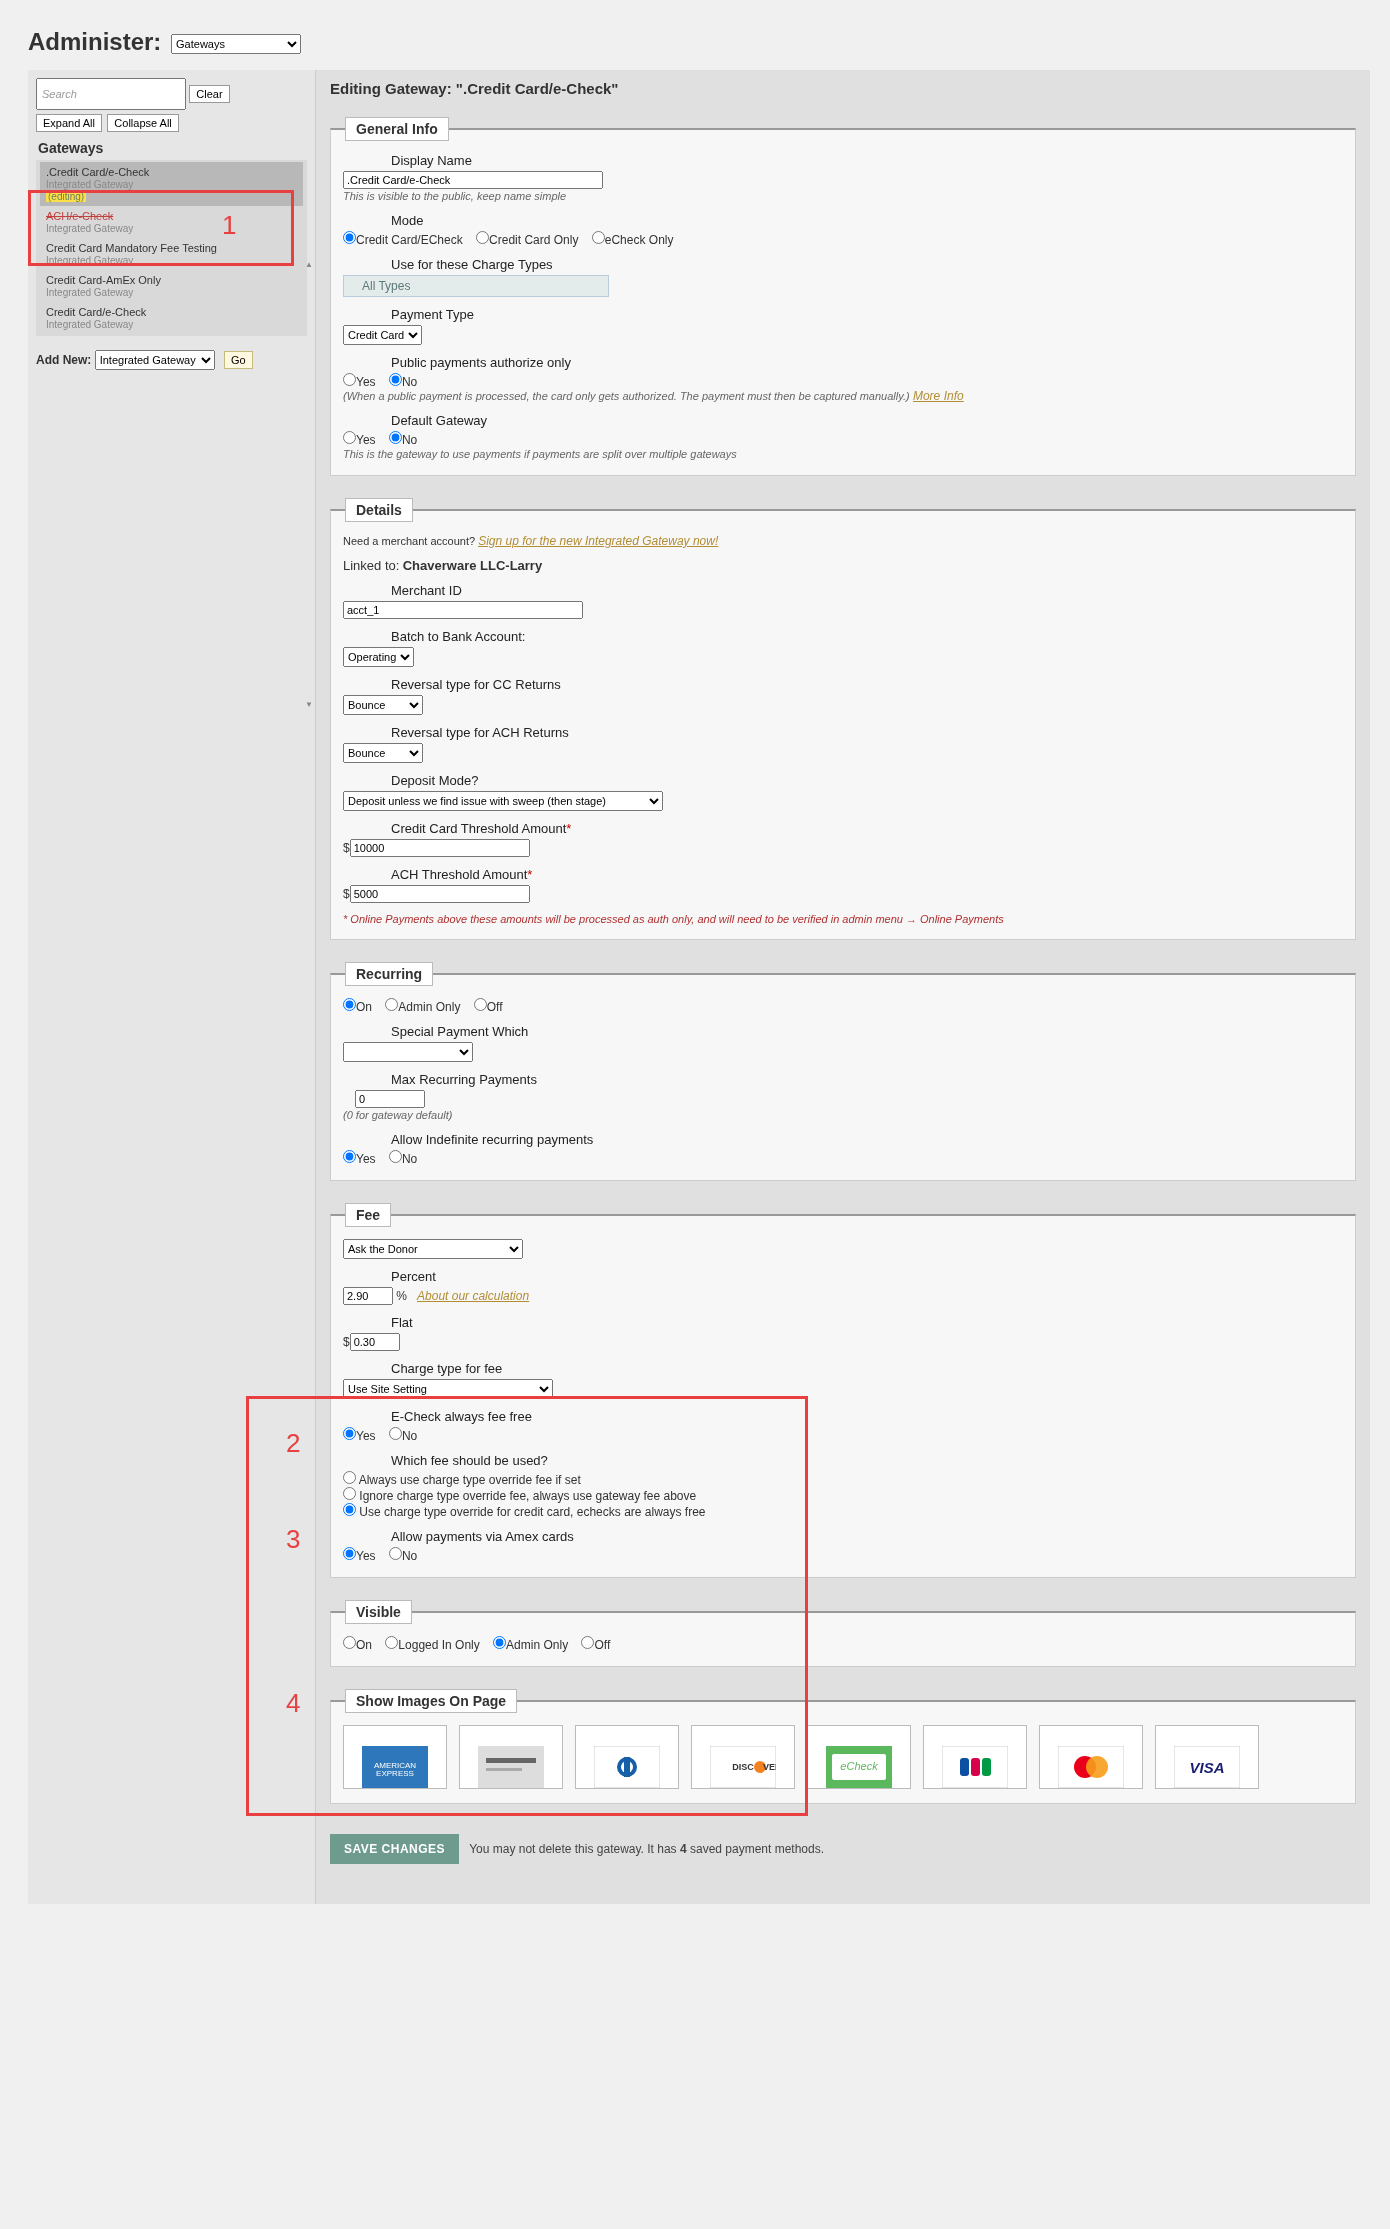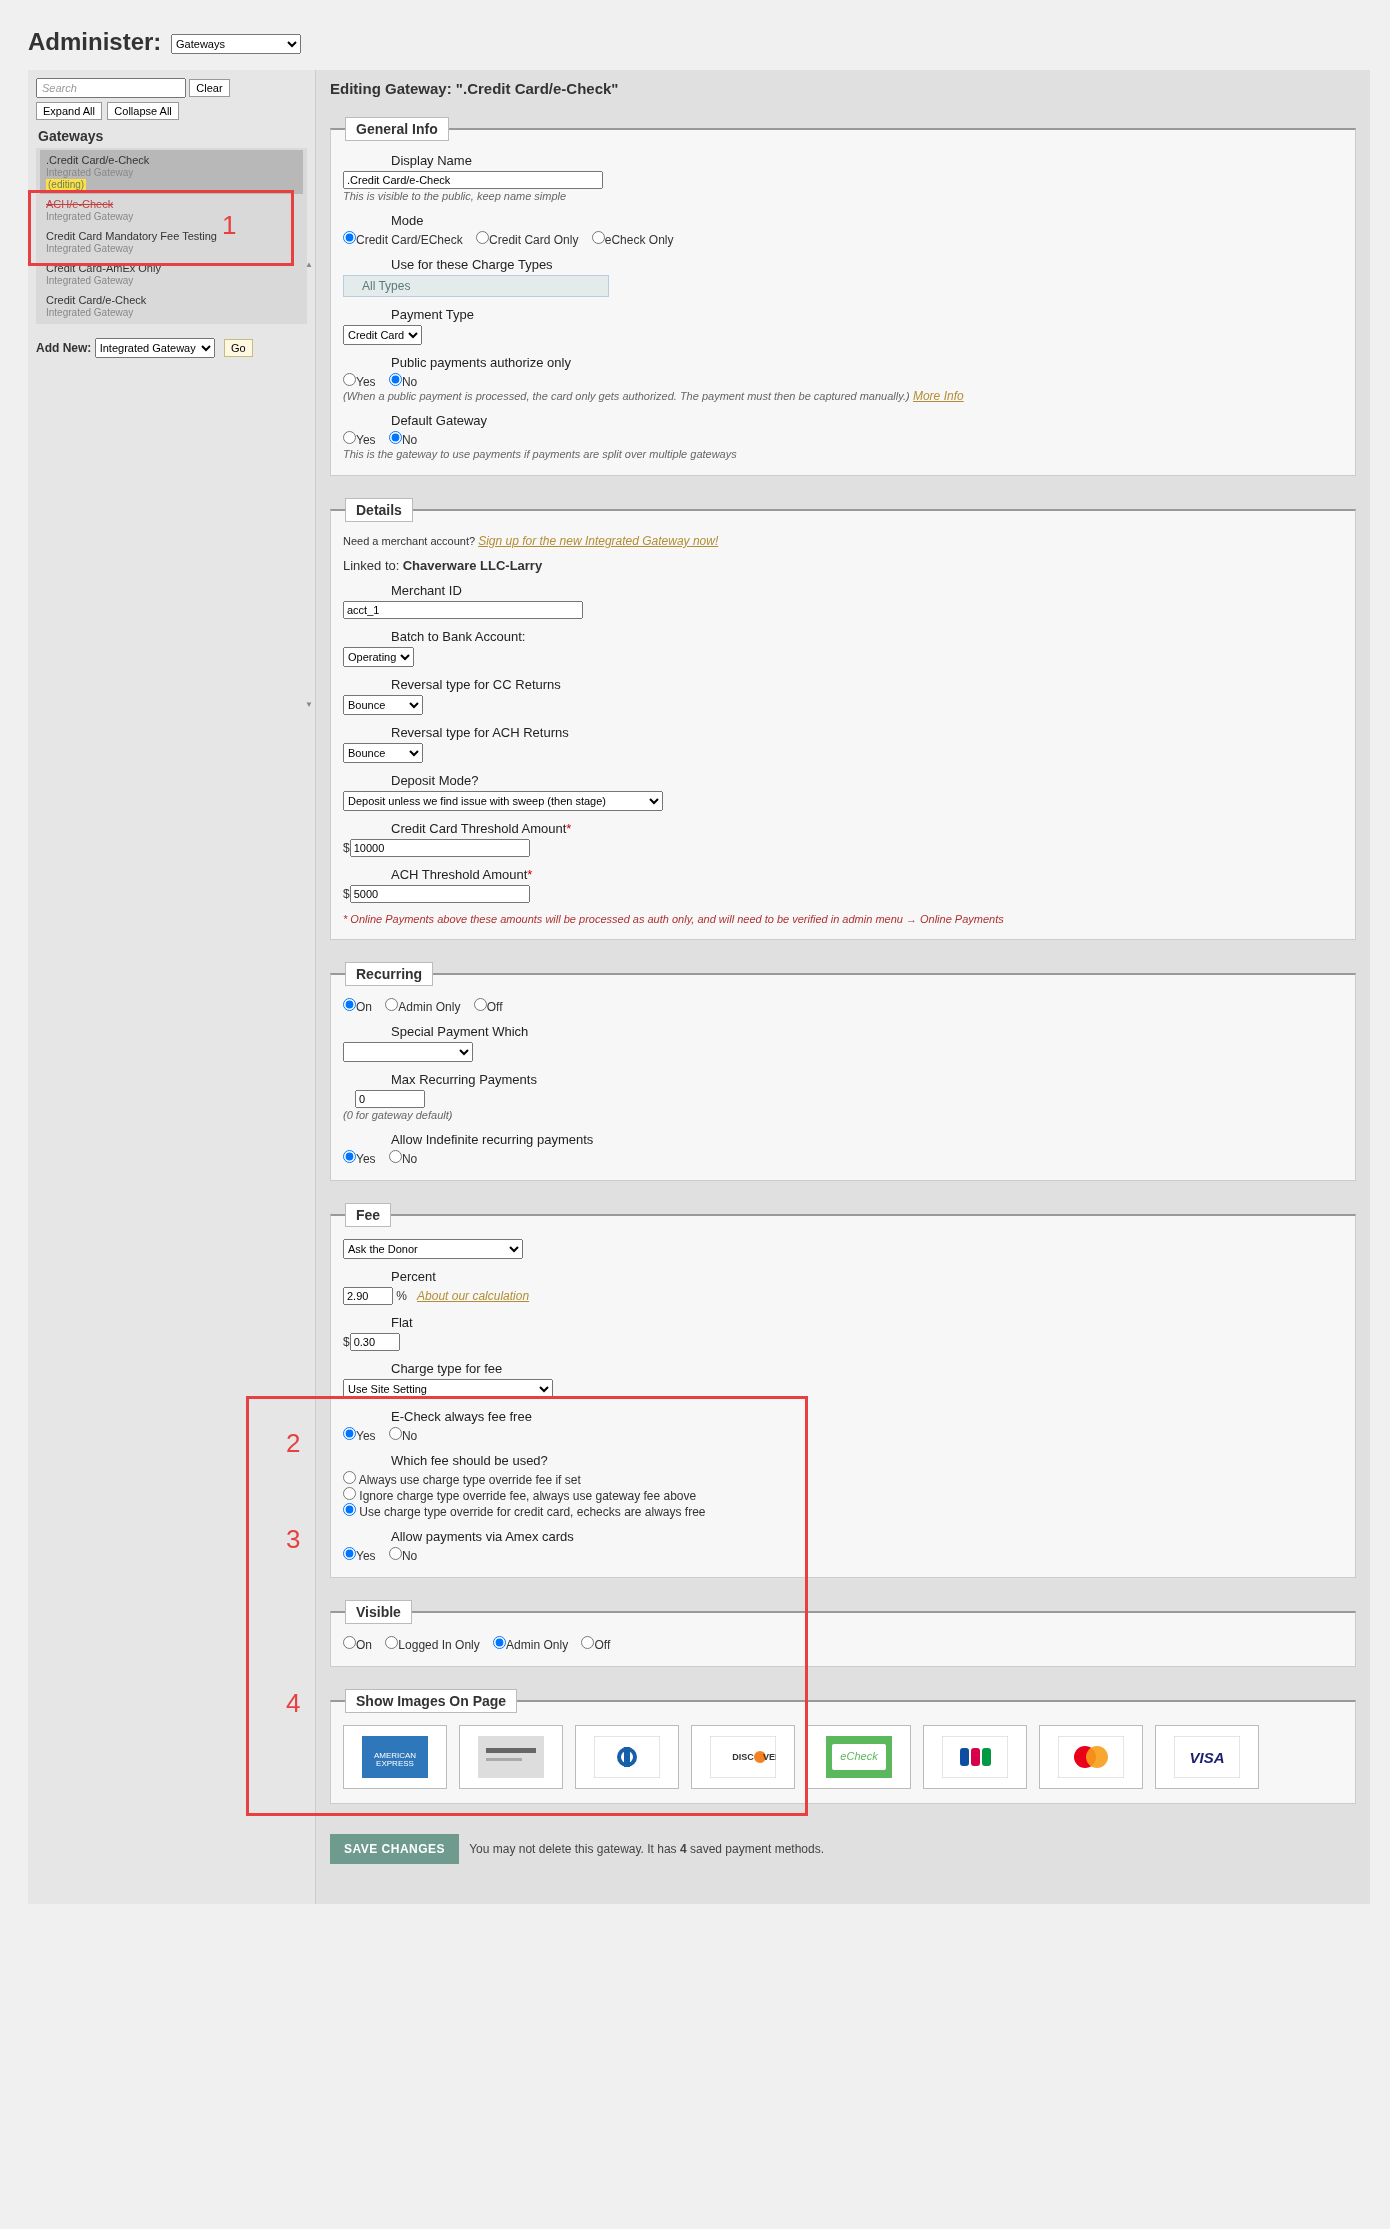--- a/index.html
+++ b/index.html
@@ -4,21 +4,21 @@
 <style>
 * { box-sizing: border-box; margin: 0; padding: 0; }
 body { font-family: Arial, sans-serif; background: #f0f0f0; font-size: 12px; color: #333; }
 .page-wrap { padding: 28px 20px 20px 28px; }
 .page-title { font-size: 24px; font-weight: bold; margin-bottom: 14px; }
 .page-title select { font-size: 12px; vertical-align: middle; margin-left: 3px; }
 .main-layout { display: flex; background: #e0e0e0; }
 .sidebar { width: 288px; background: #e6e6e6; padding: 8px; border-right: 1px solid #ccc; position: relative; }
 .main-content { flex: 1; padding: 10px 14px 40px 14px; }
 .header-buttons { margin-bottom: 8px; }
-.header-buttons input[type=text] { width: 150px; height: 20px; font-size: 11px; padding: 1px 4px; }
+.header-buttons input[type=text] { width: 150px; height: 32px; font-size: 11px; padding: 1px 4px; }
 .header-buttons input[type=text]::placeholder { color:#999; font-style: italic; }
 .btn-small { font-size: 11px; padding: 2px 6px; background: #fff; border: 1px solid #999; cursor: pointer; margin-right: 2px; }
 .sidebar h3 { font-size: 14px; margin: 6px 0 4px 2px; font-weight: bold; }
 .gateway-list { background: #d9d9d9; padding: 2px 4px; }
 .gateway-item { padding: 4px 6px; font-size: 11px; color:#555; cursor: pointer; }
 .gateway-item.selected { background: #b8b8b8; }
 .gateway-item .gname { color: #333; display: block; }
 .gateway-item .gsub { color: #888; font-size: 10px; }
 .gateway-item .gedit { color: #6a7f5b; font-size: 10px; background: #fde047; padding: 0 2px; }
 .gateway-item.strike .gname { text-decoration: line-through; color: #c04040; }
@@ -35,21 +35,21 @@
 .help-text-red { font-style: italic; color: #b03030; font-size: 11px; }
 .link { color: #b28d34; text-decoration: underline; font-style: italic; cursor: pointer; }
 .dollar { display: inline-block; }
 .radio-lbl { font-size: 12px; margin-right: 10px; }
 select.sel { font-size: 11px; height: 20px; }
 .red-star { color: #c00; }
 .charge-box { background: #e4eceb; border: 1px solid #bcd; padding: 3px 18px; color: #5c797a; display: inline-block; width: 266px; font-size: 12px; }
 .redbox { position: absolute; border: 3px solid #e84040; pointer-events: none; }
 .red-num { color: #e84040; font-size: 26px; font-weight: 400; position: absolute; pointer-events: none; }
 .card-row { display: flex; gap: 12px; flex-wrap: wrap; }
-.card-slot { border: 1px solid #bbb; background: #fff; width: 104px; height: 64px; display: flex; align-items:center; justify-content:center; cursor: pointer; }
+.card-slot { border: 1px solid #bbb; background: #fff; width: 104px; height: 64px; display: flex; align-items:flex-end; justify-content:center; cursor: pointer; }
 .bottom-bar { margin-top: 30px; display:flex; align-items:center; gap:10px; }
 .save-btn { background: #6e9b8e; color: #fff; border: none; padding: 8px 14px; font-size: 12px; font-weight: bold; letter-spacing: 0.5px; cursor: pointer; }
 .bottom-note { font-size: 12px; color:#444; }
 .scroll-handle { position:absolute; right:-1px; top:190px; bottom:0; width:12px; background:transparent; }
 .scroll-handle .thumb-up { position:absolute; top:0; width:10px; height:10px; color:#888; font-size:8px; line-height:10px; text-align:center;}
 .scroll-handle .thumb-dn { position:absolute; top:440px; width:10px; height:10px; color:#888; font-size:8px; line-height:10px; text-align:center;}
 </style>
 </head>
 <body>
 

